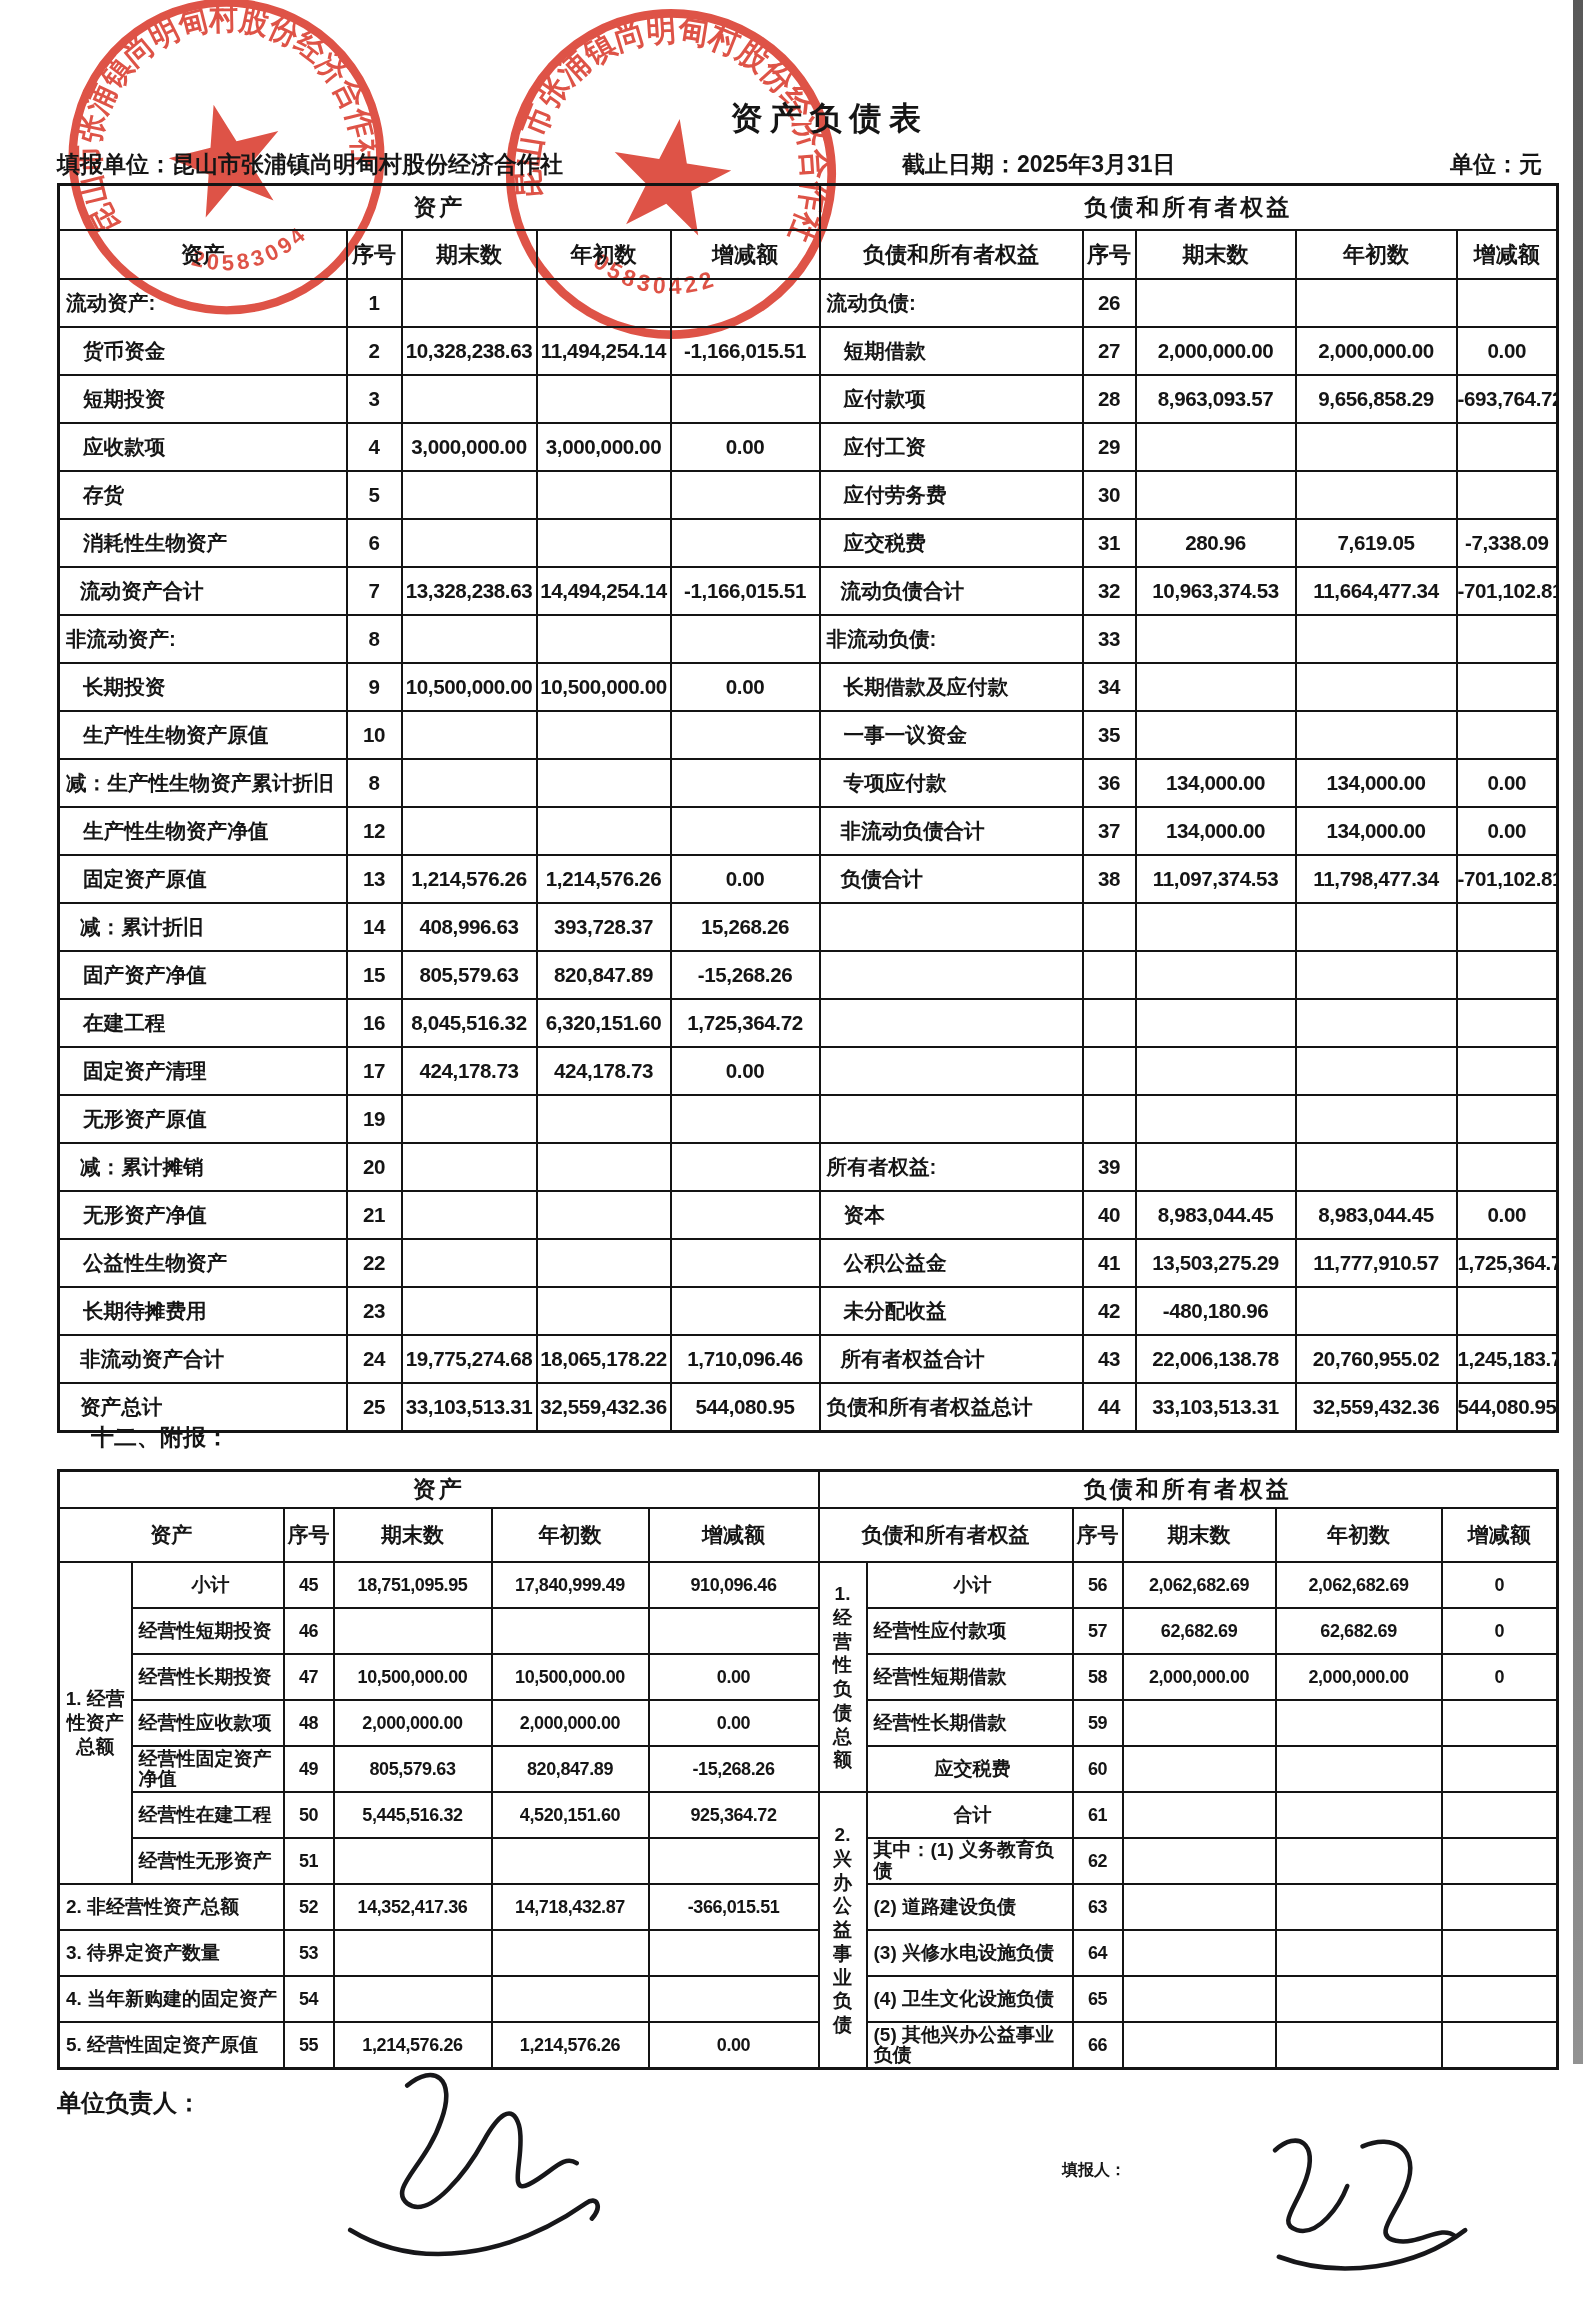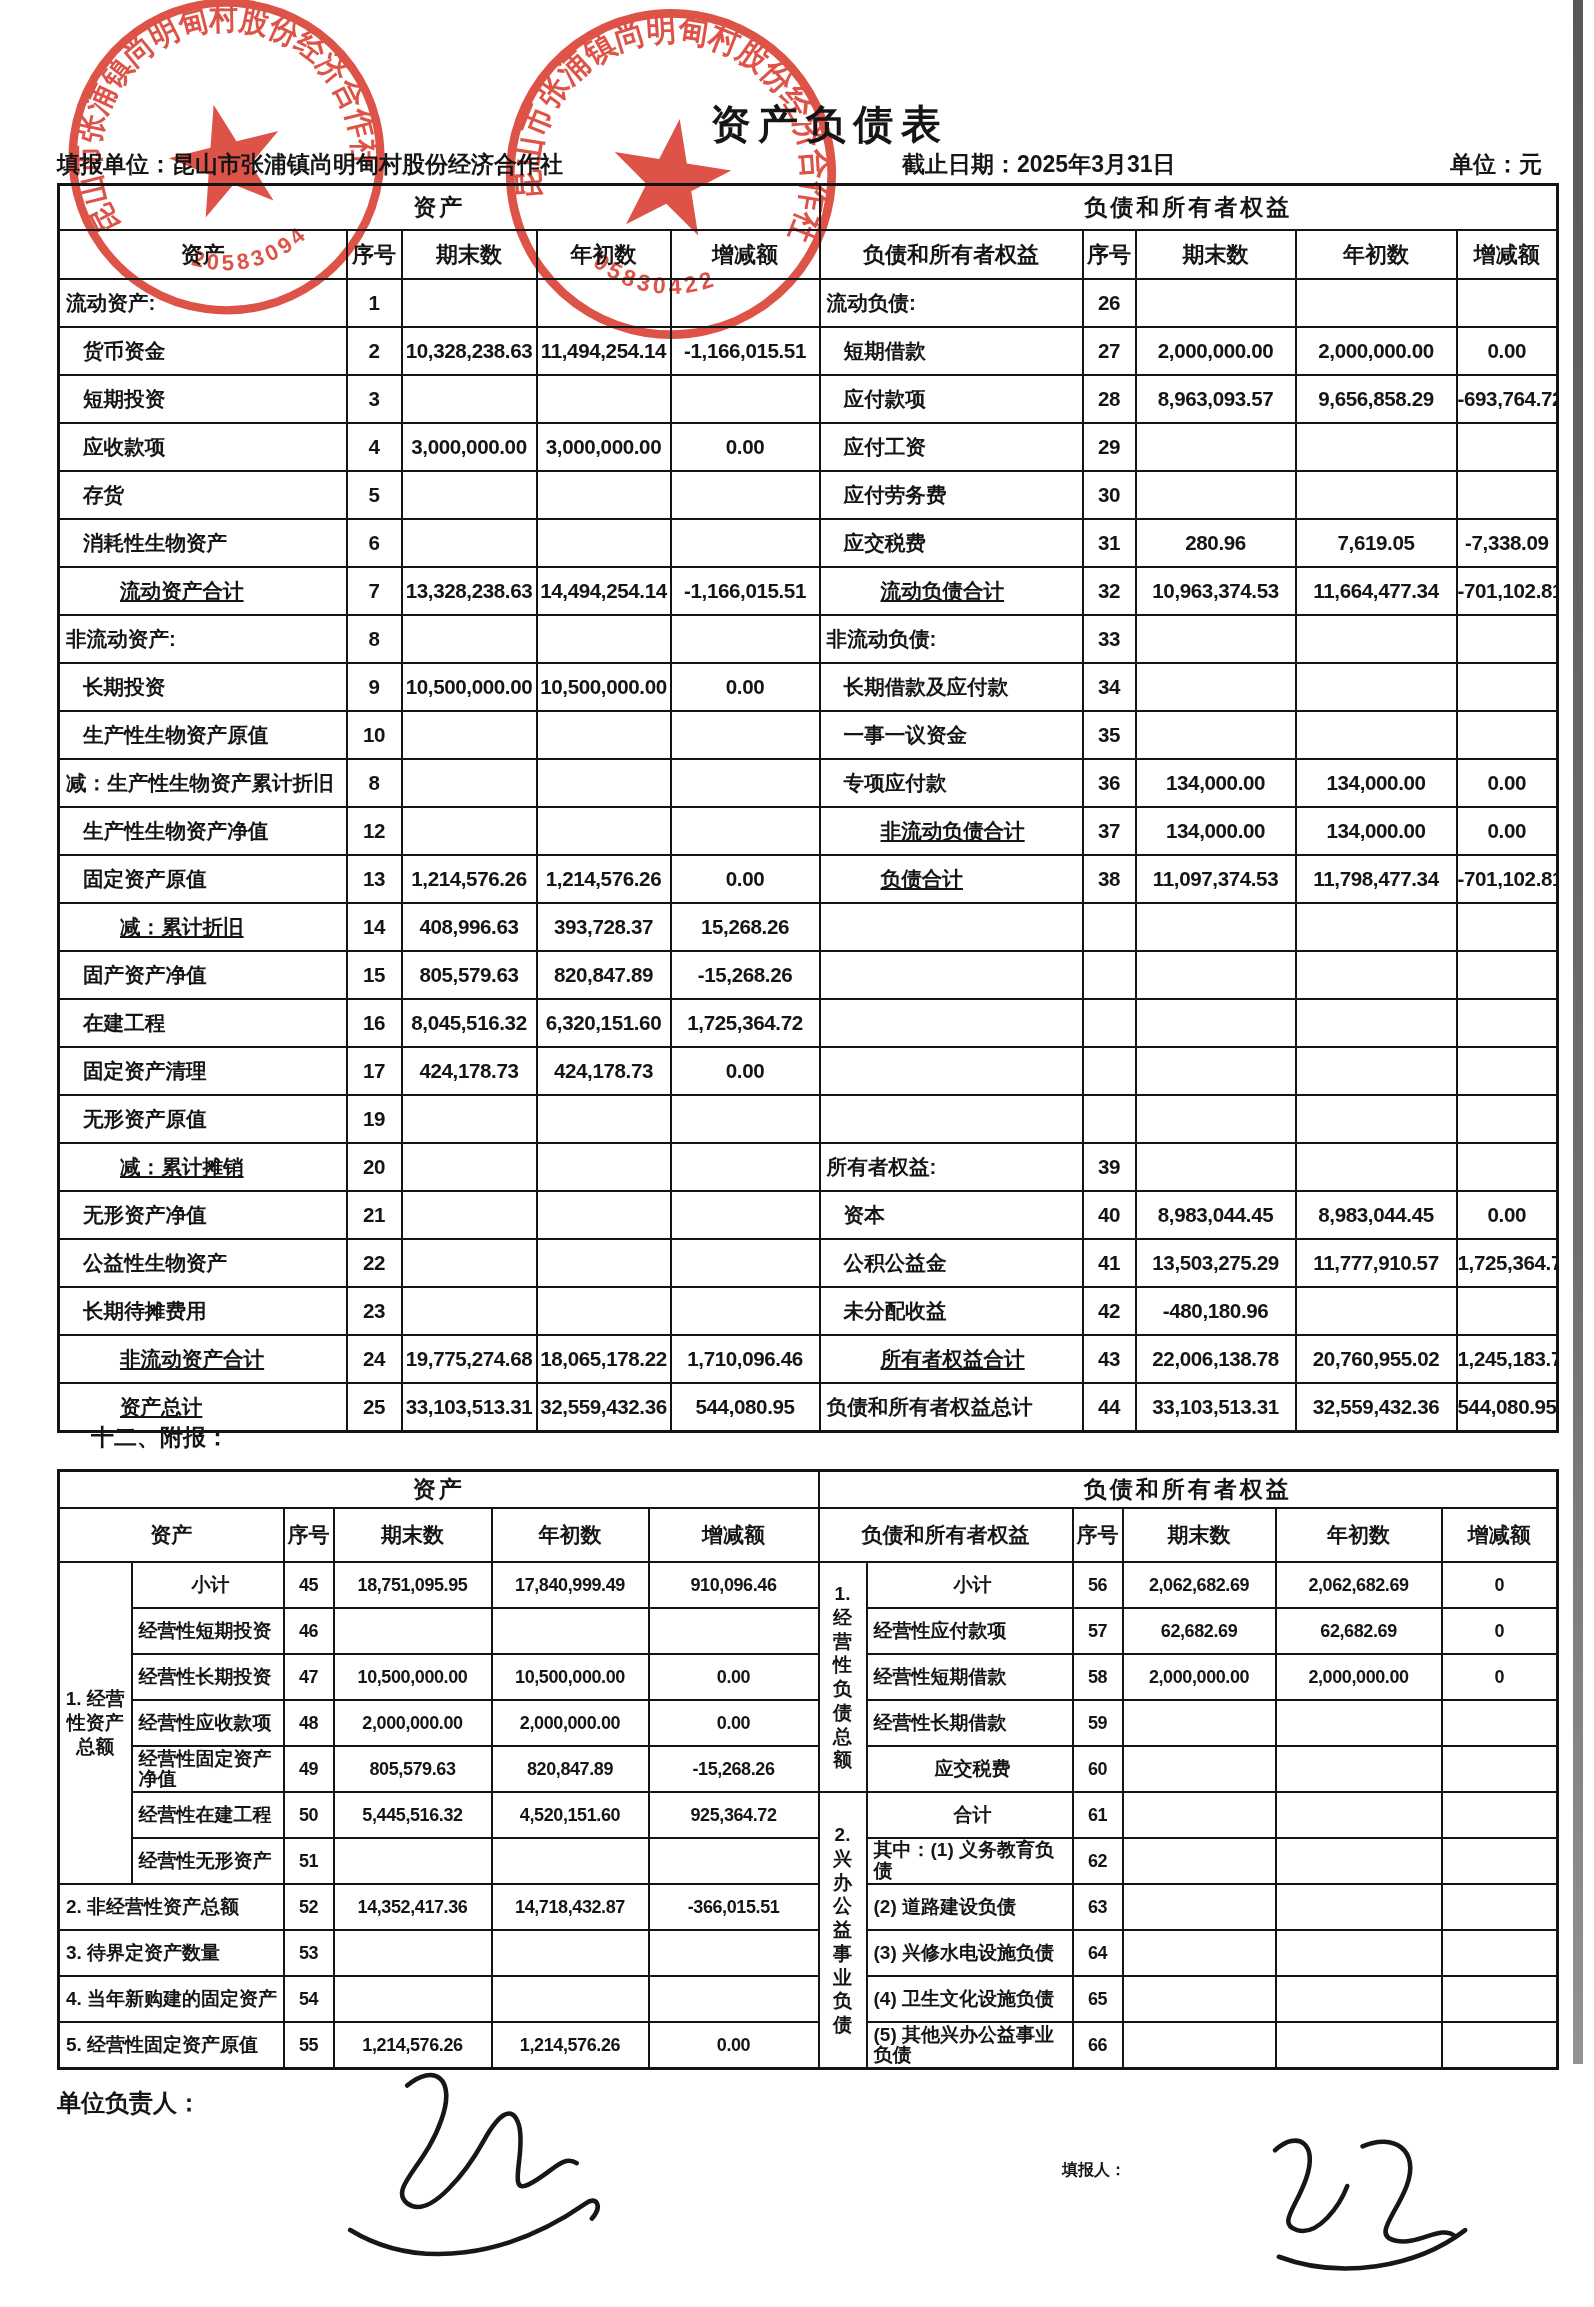--- a/index.html
+++ b/index.html
@@ -3,40 +3,40 @@
 <meta charset="utf-8">
 <style>
   html,body{margin:0;padding:0;background:#e8e8e4;}
   .page{position:relative;width:1595px;height:2307px;background:#ffffff;overflow:hidden;
         font-family:"Liberation Sans","DejaVu Sans",sans-serif;color:#151515;}
   
   .scan-edge{position:absolute;right:12px;top:0;width:10px;height:2064px;
              background:linear-gradient(180deg,#2f2f2f,#4a4a4a 60%,#777);opacity:.8;}
   
   .title{position:absolute;left:586px;top:97px;width:487px;text-align:center;
-         font-size:40px;font-weight:700;letter-spacing:7.6px;}
+         font-size:32px;font-weight:700;letter-spacing:7.6px;}
   .info-line{position:absolute;left:57px;top:149px;width:1492px;height:30px;font-size:23px;font-weight:700;}
   .info-unit{position:absolute;left:0;top:0;}
   .info-date{position:absolute;left:845px;top:0;}
   .info-cur{position:absolute;left:1393px;top:0;}
   
   table{border-collapse:collapse;table-layout:fixed;position:absolute;left:57px;background:transparent;}
   #t1{top:183px;width:1499px;}
   #t2{top:1469px;width:1499px;}
   td,th{border:2.3px solid #141414;overflow:hidden;white-space:nowrap;font-weight:700;padding:0;}
   table{border:3.8px solid #141414;}
   th.sec{font-size:23px;height:43px;letter-spacing:3px;}
   #t1 th.colh{height:47px;font-size:22px;}
   #t2 th.sec{height:35px;}
   #t2 th.colh{height:52px;font-size:21px;}
   #t1 td{height:46px;font-size:20.6px;}
   #t2 td{height:44px;font-size:19px;}
   td.lbl{text-align:left;padding-left:6px;}
   td.lbl.i{padding-left:23px;}
-  td.lbl.t{padding-left:60px;text-decoration:underline;}
+  td.lbl.t{padding-left:20px;}
   td.lbl.sm{font-size:15px;white-space:normal;line-height:1.05;}
   td.lbl.c{text-align:center;padding-left:6px;}
   td.num{text-align:center;font-size:18px;letter-spacing:-0.4px;}
   #t2 td.num{font-size:18px;}
   #t2 td.lbl.wrap{white-space:normal;line-height:1.1;}
   td.grp{text-align:center;font-size:20px;white-space:normal;line-height:1.25;padding:0 4.6px;}
   .appendix-label{position:absolute;left:91px;top:1422px;font-size:23px;font-weight:700;}
   
   .foot-l{position:absolute;left:57px;top:2087px;font-size:24px;font-weight:700;}
   .foot-r{position:absolute;left:1062px;top:2160px;font-size:16px;font-weight:700;}

